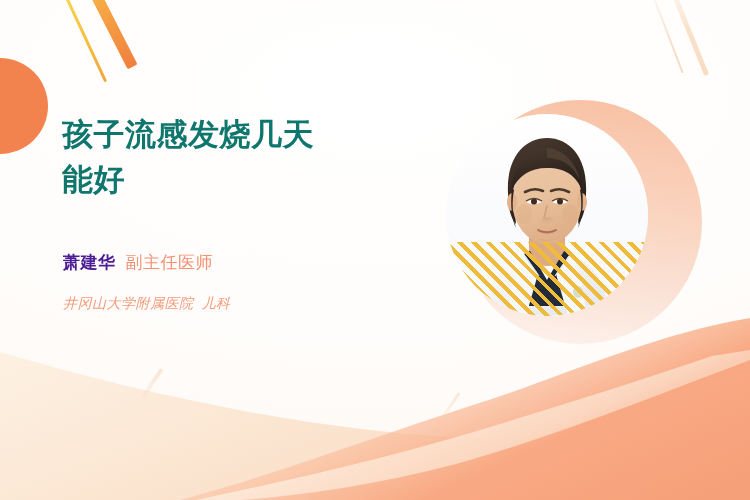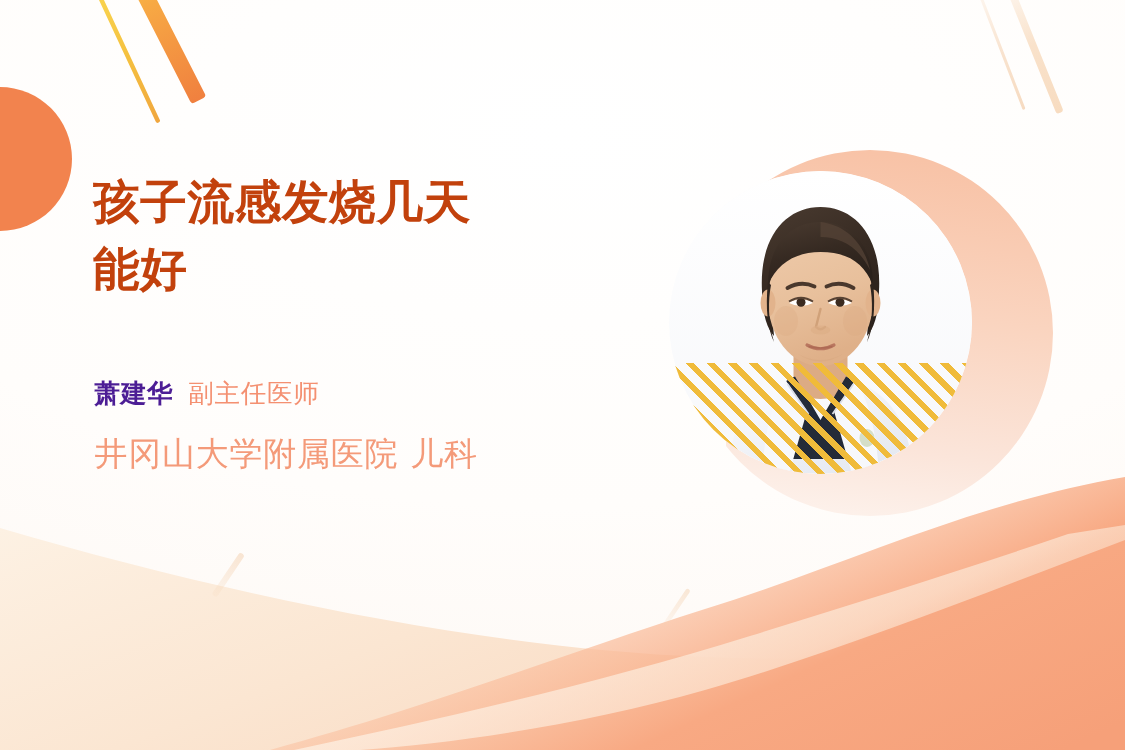--- a/index.html
+++ b/index.html
@@ -112,21 +112,21 @@
     bottom: 0;
     height: 150px;
   }
 
   
   .headline {
     position: absolute;
     left: 62px;
     top: 112px;
     width: 350px;
-    color: #c2410c;
+    color: #0f766e;
     font-size: 31px;
     font-weight: 700;
     line-height: 45px;
     letter-spacing: .5px;
     white-space: pre-line;
   }
 
   
   .cred-block {
     position: absolute;
@@ -146,26 +146,27 @@
   }
   .doctor-title {
     color: #f49071;
     font-weight: 400;
     margin-left: 10px;
     letter-spacing: .5px;
     text-align: right;
   }
   .cred-line2 {
     margin-top: 14px;
-    font-size: 22px;
+    font-size: 14px;
     line-height: 26px;
     color: #f49a79;
     font-weight: 400;
     letter-spacing: .5px;
     white-space: nowrap;
+    font-style: italic;
   }
   .dept-name { margin-left: 8px; }
 
   
   .photo-area {
     position: absolute;
     left: 432px;
     top: 92px;
     width: 290px;
     height: 290px;

